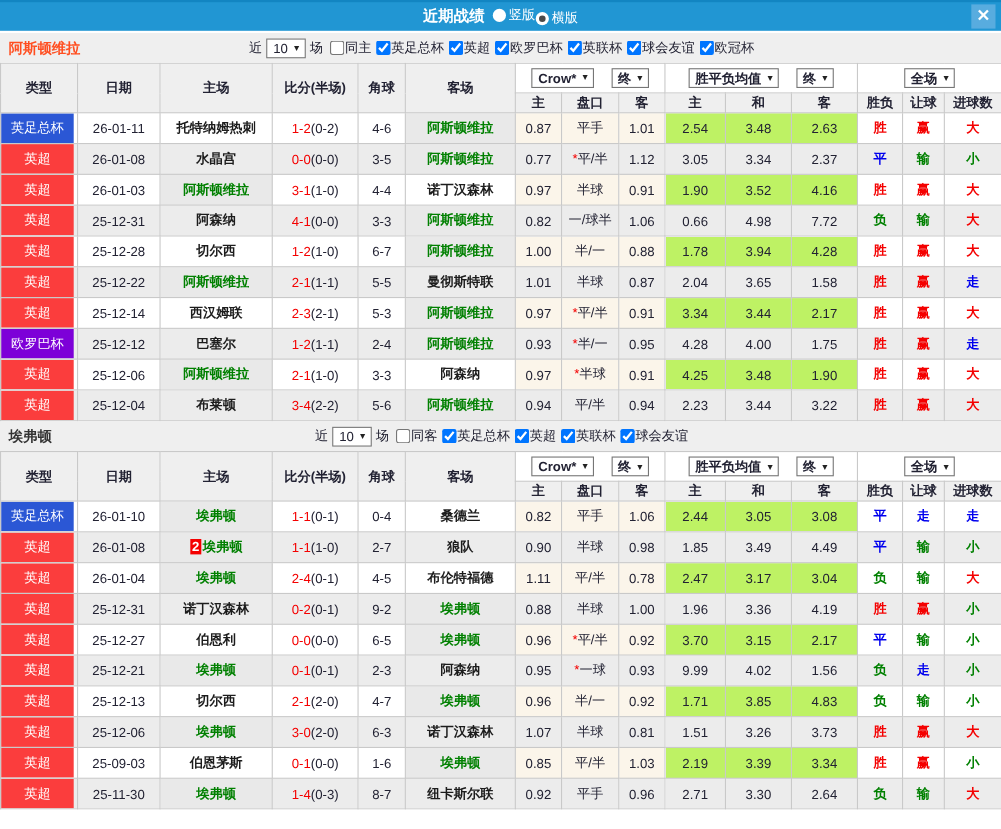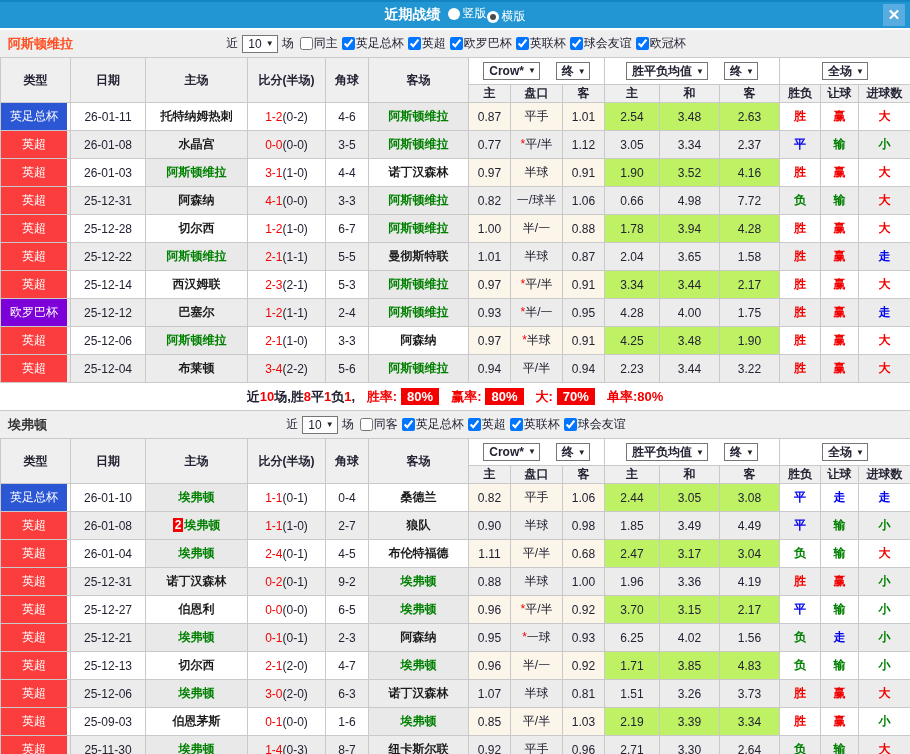--- a/index.html
+++ b/index.html
@@ -344,23 +344,20 @@
     <td class="odds">0.94</td>
     <td class="avg">2.23</td>
     <td class="avg">3.44</td>
     <td class="avg">3.22</td>
     <td class="res" style="color:#f40000">胜</td>
               <td class="res" style="color:#f40000">赢</td>
               <td class="res" style="color:#f40000">大</td>
   </tr>
           </tbody>
   </table>
-  <div class="summary">
-          <span>近<span class="red">10</span>场,胜<span class="red">8</span>平<span class="red">1</span>负<span class="red">1</span>, <span class="s-lb">胜率:</span><span class="box">80%</span><span class="s-lb">赢率:</span><span class="box">80%</span><span class="s-lb">大:</span><span class="box">70%</span><span class="s-lb">单率:</span><span class="red">80%</span></span>
-        </div>
 </section>
       <section class="team-section">
   <div class="team-bar ">
     <span class="team-name" style="color:#333333">埃弗顿</span>
     <div class="filters">
       <span class="lbl">近</span>
       <span class="select">
               <span class="sel-t">10</span>
               <span class="sel-a">▼</span>
             </span>
@@ -487,21 +484,21 @@
     <td class="type">
                 <div class="badge" style="background:#fb3d3d">英超</div>
               </td>
     <td class="date">26-01-04</td>
     <td class="team trk"><span class="g">埃弗顿</span></td>
     <td class="score"><span class="ft">2-4</span><span class="htm">(0-1)</span></td>
     <td class="corner">4-5</td>
     <td class="team "><span class="">布伦特福德</span></td>
     <td class="odds">1.11</td>
     <td class="odds">平/半</td>
-    <td class="odds">0.68</td>
+    <td class="odds">0.78</td>
     <td class="avg">2.47</td>
     <td class="avg">3.17</td>
     <td class="avg">3.04</td>
     <td class="res" style="color:#008000">负</td>
               <td class="res" style="color:#008000">输</td>
               <td class="res" style="color:#f40000">大</td>
   </tr>
             <tr class="alt">
     <td class="type">
                 <div class="badge" style="background:#fb3d3d">英超</div>
@@ -545,21 +542,21 @@
                 <div class="badge" style="background:#fb3d3d">英超</div>
               </td>
     <td class="date">25-12-21</td>
     <td class="team trk"><span class="g">埃弗顿</span></td>
     <td class="score"><span class="ft">0-1</span><span class="htm">(0-1)</span></td>
     <td class="corner">2-3</td>
     <td class="team "><span class="">阿森纳</span></td>
     <td class="odds">0.95</td>
     <td class="odds"><span class="ast">*</span>一球</td>
     <td class="odds">0.93</td>
-    <td class="avg">6.25</td>
+    <td class="avg">9.99</td>
     <td class="avg">4.02</td>
     <td class="avg">1.56</td>
     <td class="res" style="color:#008000">负</td>
               <td class="res" style="color:#0000ee">走</td>
               <td class="res" style="color:#008000">小</td>
   </tr>
             <tr class="">
     <td class="type">
                 <div class="badge" style="background:#fb3d3d">英超</div>
               </td>

